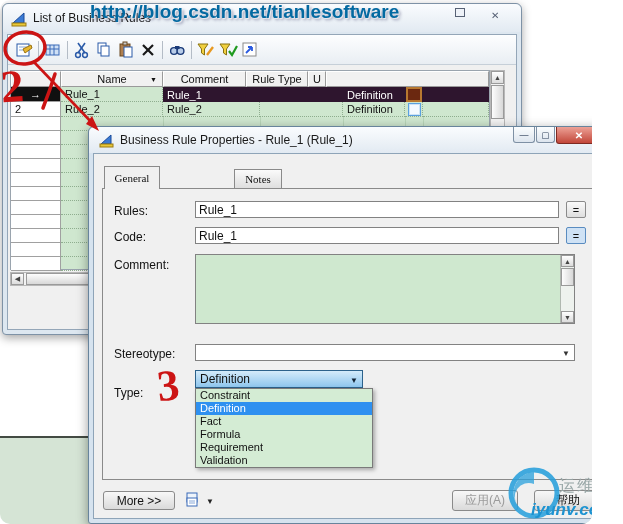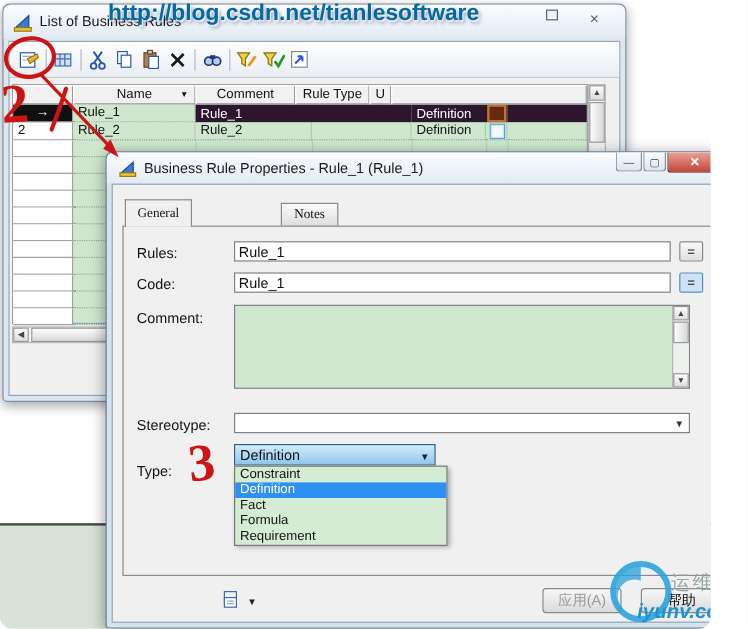--- a/index.html
+++ b/index.html
@@ -345,22 +345,24 @@
         <span>Definition</span>
         <span class="arr">▼</span>
       </div>
 
       <div class="drop-list">
           <div class="drop-item">Constraint</div>
           <div class="drop-item sel">Definition</div>
           <div class="drop-item">Fact</div>
           <div class="drop-item">Formula</div>
           <div class="drop-item">Requirement</div>
-        </div>
-
+          <div class="drop-item">Validation</div>
+        </div>
+
+      <div class="btn" style="left:9px;top:337px;width:72px;height:19px">More &gt;&gt;</div>
       <svg class="abs" style="left:91px;top:338px" width="16" height="16">
         <rect x="2" y="1" width="10" height="9" fill="#eef4fb" stroke="#3a6ab8"></rect>
         <rect x="2" y="6" width="10" height="8" fill="#fff" stroke="#3a6ab8"></rect>
         <line x1="4" y1="9" x2="10" y2="9" stroke="#88a8d8"></line>
           <line x1="4" y1="11" x2="10" y2="11" stroke="#88a8d8"></line>
       </svg>
       <span class="drop-arrow-small" style="left:112px;top:343px">▼</span>
       <div class="btn btn-disabled" style="left:358px;top:336px;width:66px;height:21px">应用(A)</div>
       <div class="btn" style="left:440px;top:336px;width:68px;height:21px">帮助</div>
     </div>

